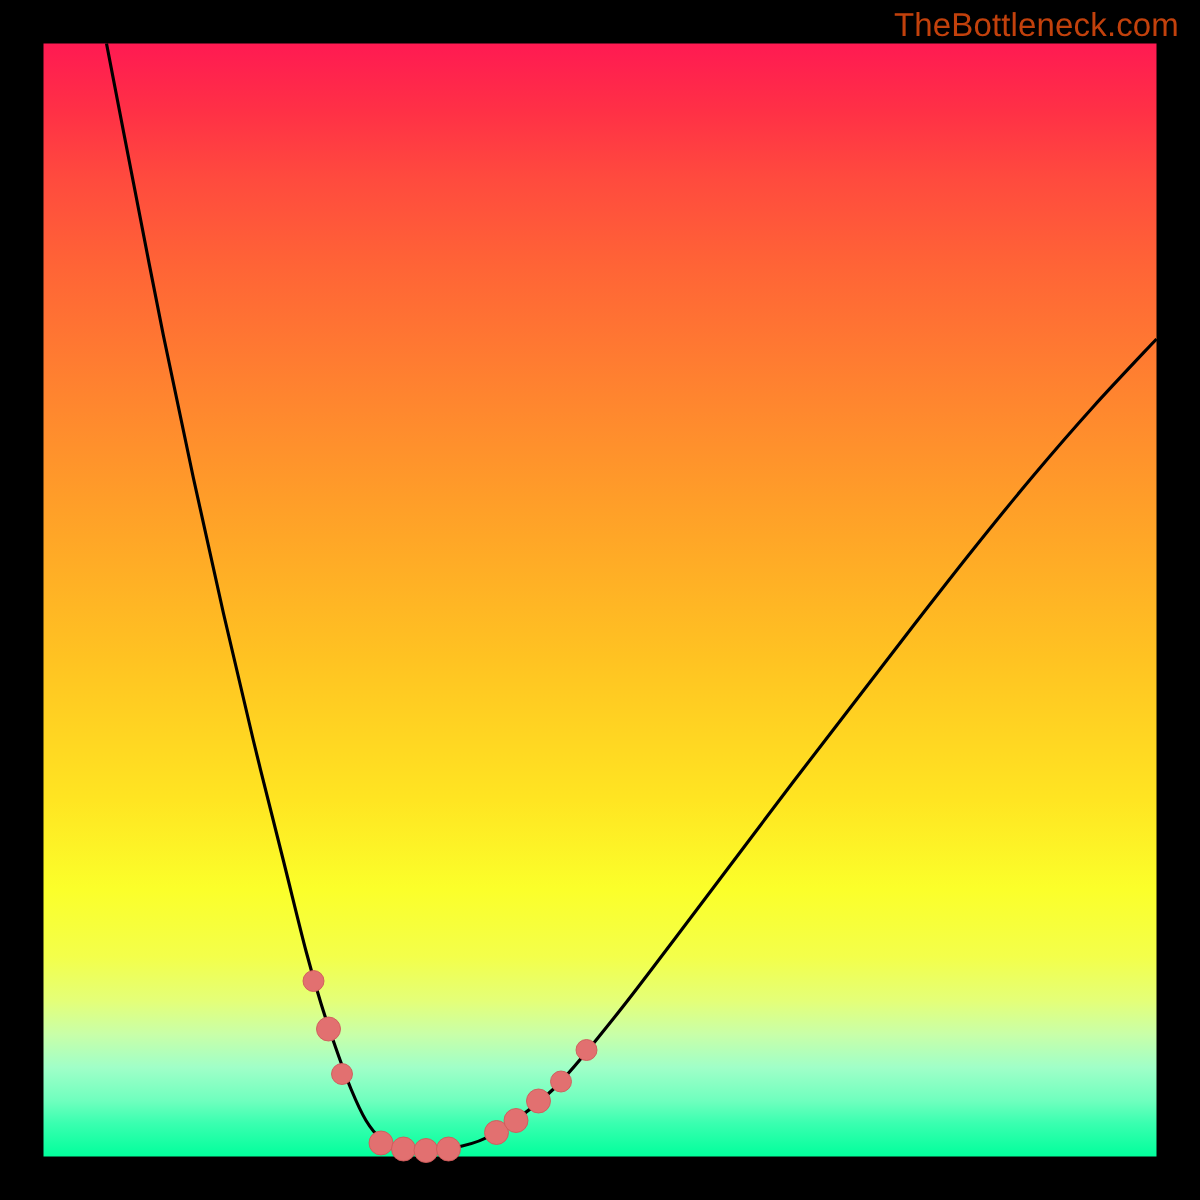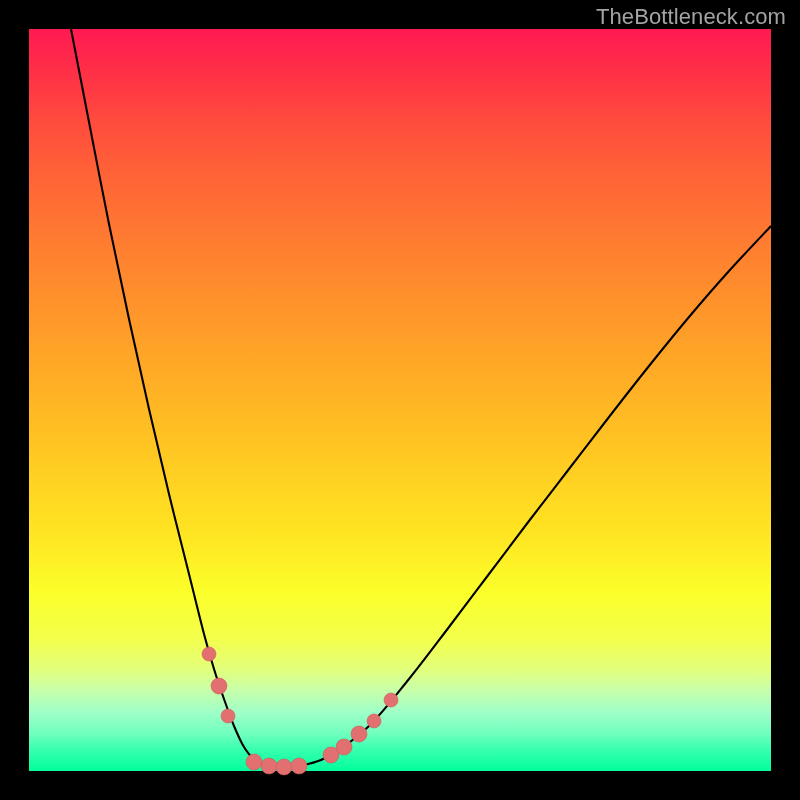--- a/index.html
+++ b/index.html
@@ -43,21 +43,21 @@
       #6fffbe 95%,
       #3affb0 97%,
       #14ffa2 99%,
       #02ff9c 100%
     );
   }
   .watermark {
     position: absolute;
     top: 4px;
     right: 14px;
-    color: #a3a3a3;
+    color: #c2410c;
     font-size: 22px;
     font-weight: 500;
     z-index: 10;
     letter-spacing: 0.1px;
   }
   svg.curve {
     position: absolute;
     top: 0;
     left: 0;
     width: 742px;

